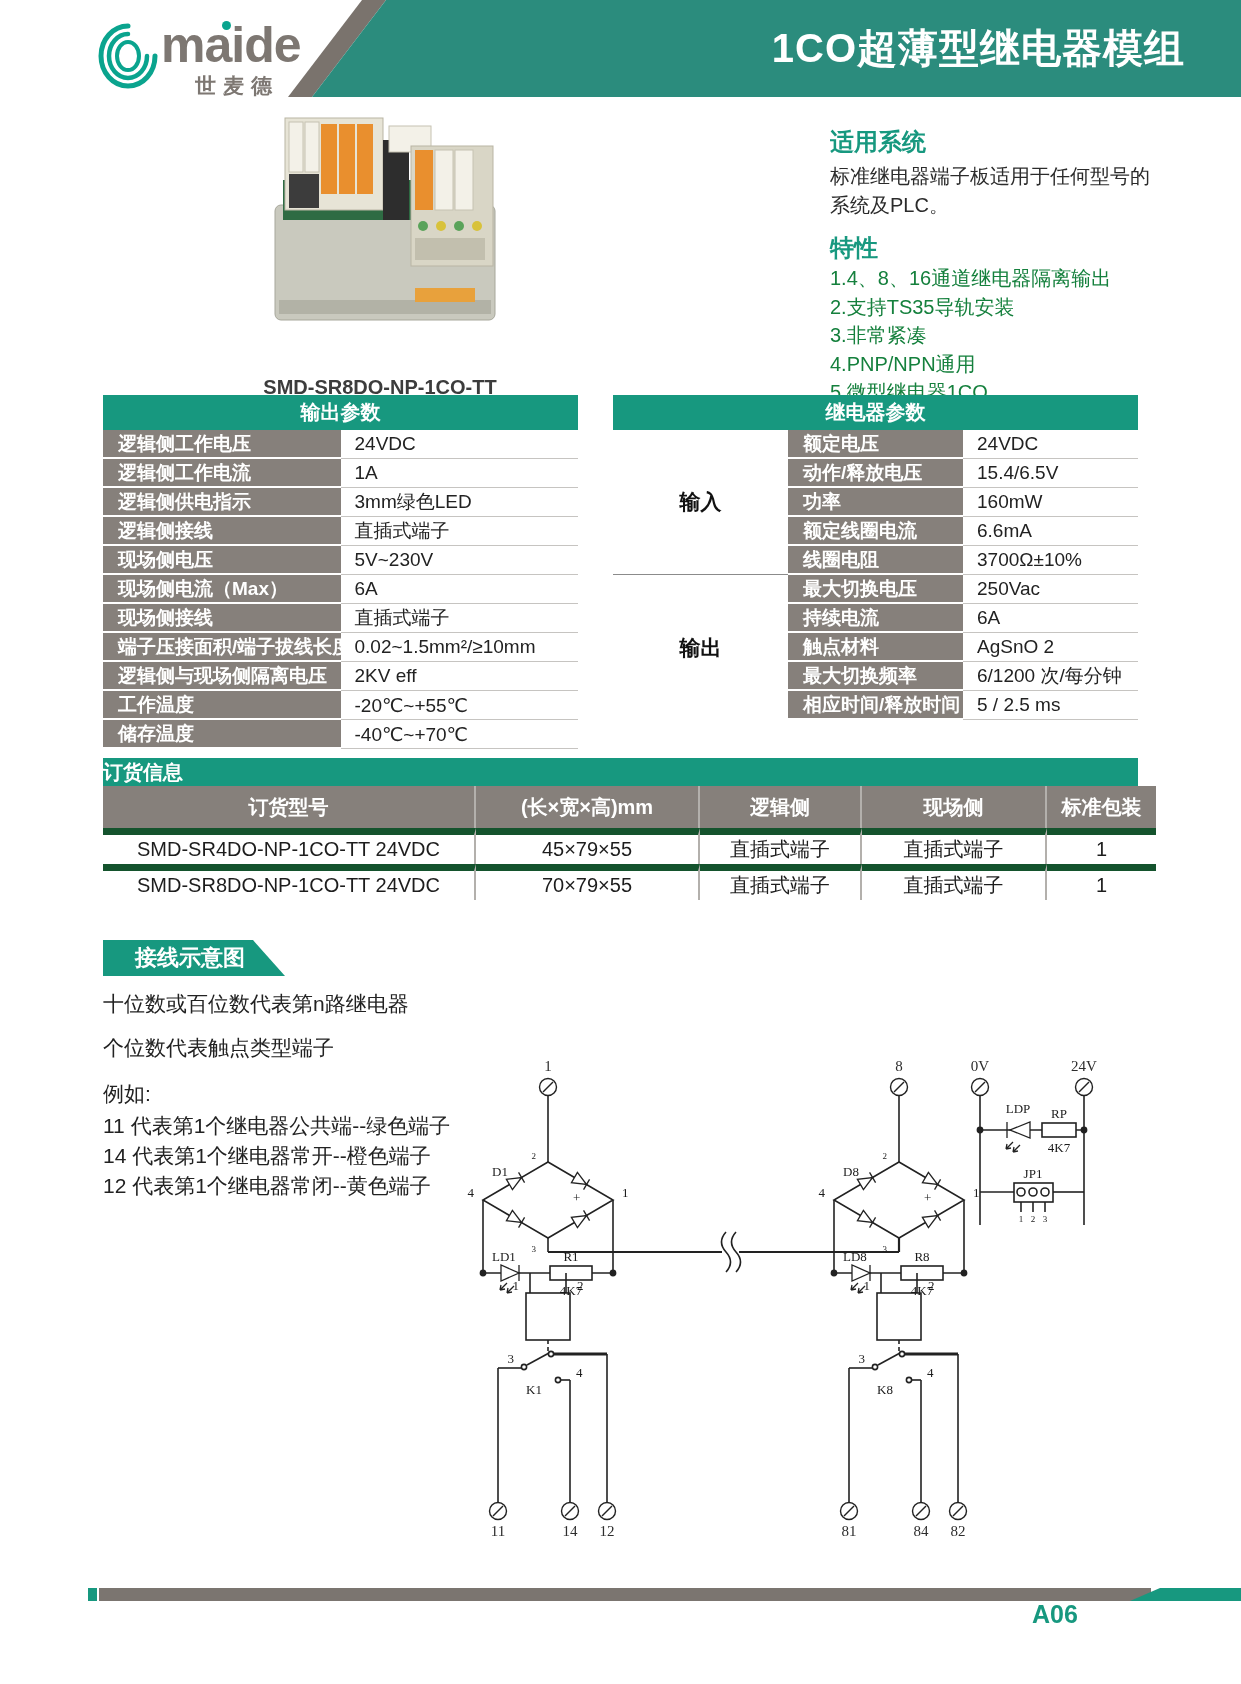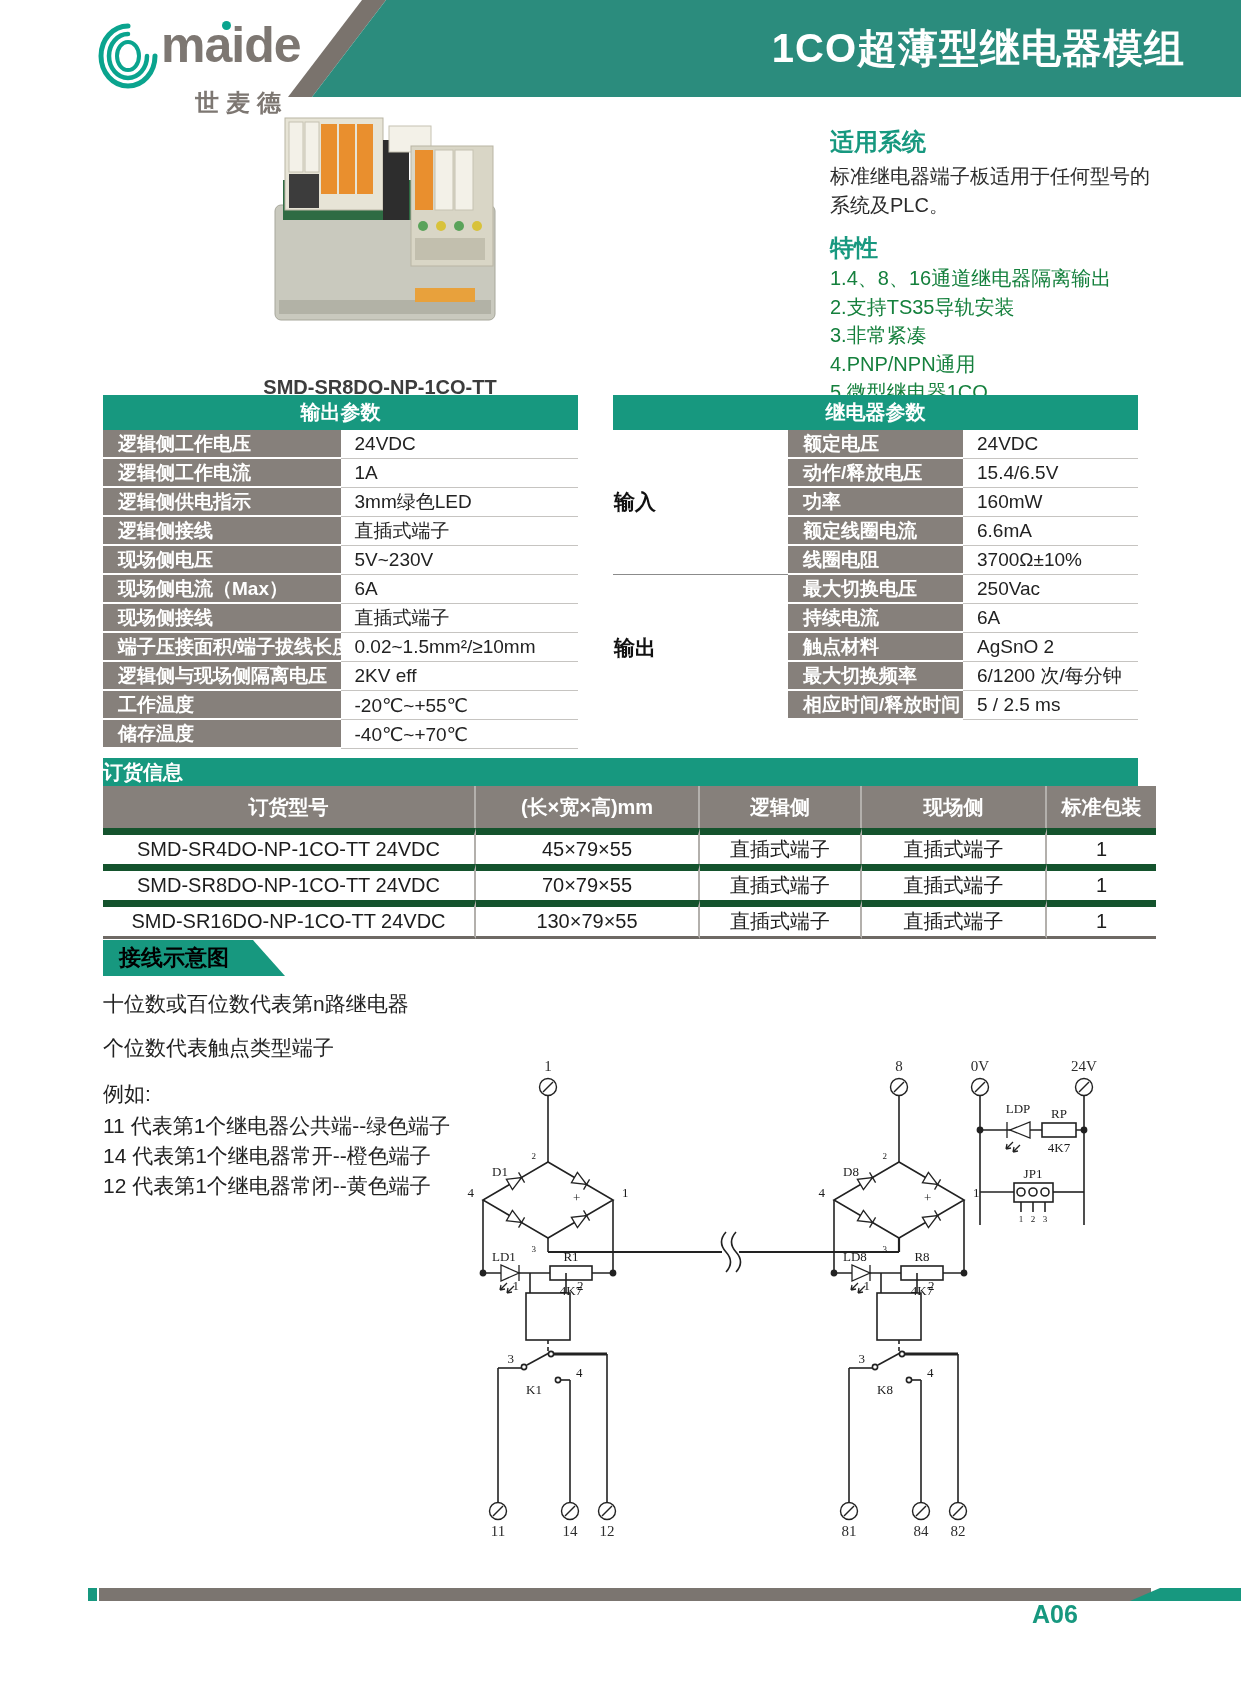--- a/index.html
+++ b/index.html
@@ -8,51 +8,51 @@
   .abs{position:absolute;}
 
   
   .banner-teal{position:absolute;top:0;left:0;width:1241px;height:97px;pointer-events:none;}
   .banner-title{position:absolute;top:0;left:384px;right:0;height:97px;display:flex;align-items:center;
                 justify-content:flex-end;padding-right:56px;color:#fff;font-size:40px;font-weight:bold;
                 letter-spacing:1px;}
   .logo{position:absolute;top:20px;left:95px;display:flex;align-items:flex-start;}
   .logo-text{font-size:50px;font-weight:bold;color:#7d7772;line-height:1;position:relative;letter-spacing:-1px;}
   .logo-dot{position:absolute;width:9px;height:9px;border-radius:50%;background:#0aa48e;left:61px;top:1px;}
-  .logo-cn{position:absolute;top:72px;left:195px;font-size:24px;font-weight:bold;color:#7d7772;letter-spacing:7px;margin-top:15px;}
+  .logo-cn{position:absolute;top:72px;left:195px;font-size:21px;font-weight:bold;color:#7d7772;letter-spacing:7px;}
 
   
   .h-teal{color:#17987f;font-size:24px;font-weight:bold;}
   .body-text{font-size:20px;color:#2b2b2b;line-height:29px;}
   .feat{font-size:20px;color:#15803d;line-height:28.5px;}
 
   
   table{border-collapse:separate;border-spacing:0;}
   .ptable{table-layout:fixed;}
   .ptable .thead{background:#17987f;color:#fff;font-size:20px;font-weight:bold;text-align:center;height:33px;}
   .lbl{background:#86807b;color:#fff;font-weight:bold;font-size:19px;padding:0 0 0 15px;
        border-bottom:2px solid #fff;height:27px;white-space:nowrap;}
   .val{background:#fff;color:#222;font-size:19px;padding:0 0 0 14px;border-bottom:1px solid #c6c4c1;white-space:nowrap;}
-  .grp{background:#fff;color:#111;font-weight:bold;font-size:21px;border-bottom:1px solid #8b8b8b;}
+  .grp{background:#fff;color:#111;font-weight:bold;font-size:21px;text-align:center;border-bottom:1px solid #8b8b8b;}
 
   
   .ord-title{background:#17987f;color:#fff;font-size:20px;font-weight:bold;
              height:28px;line-height:28px;}
   .otable{width:1035px;table-layout:fixed;}
   .otable th{background:#86807b;color:#fff;font-size:20px;font-weight:bold;height:40px;
              border-right:2px solid #b3b0ac;}
   .otable td{background:#fff;color:#1d1d1d;font-size:20px;text-align:center;height:25px;
              border-right:2px solid #b3b0ac;border-top:7px solid #14532d;}
   .otable th:last-child,.otable td:last-child{border-right:none;}
   .otable .bottom td{border-bottom:3px solid #6e6964;}
 
   
   .wire-banner{position:absolute;left:103px;top:940px;width:182px;height:36px;background:#17987f;
-               clip-path:polygon(0 0,150px 0,182px 36px,0 36px);color:#000000;font-size:22px;font-weight:bold;
-               display:flex;align-items:center;padding-left:16px;box-sizing:border-box;}
+               clip-path:polygon(0 0,150px 0,182px 36px,0 36px);color:#ffffff;font-size:22px;font-weight:bold;
+               display:flex;align-items:center;padding-left:32px;box-sizing:border-box;}
   .note{position:absolute;left:103px;font-size:21px;color:#222;white-space:nowrap;}
 
   
   .circ text{font-family:"Liberation Serif","DejaVu Serif",serif;fill:#1b1b1b;font-size:13px;}
   .circ .tnum{font-size:15px;fill:#2d2d2d;}
   .circ .tiny{font-size:9px;}
 
   
   .footer-gray{position:absolute;left:99px;top:1588px;width:1052px;height:13px;background:#7b7570;}
   .footer-teal-sq{position:absolute;left:88px;top:1588px;width:9px;height:13px;background:#17987f;}
@@ -248,27 +248,20 @@
       <tr>
         <td>SMD-SR4DO-NP-1CO-TT  24VDC</td>
         <td>45×79×55</td>
         <td>直插式端子</td>
         <td>直插式端子</td>
         <td>1</td>
       </tr>
       <tr>
         <td>SMD-SR8DO-NP-1CO-TT  24VDC</td>
         <td>70×79×55</td>
-        <td>直插式端子</td>
-        <td>直插式端子</td>
-        <td>1</td>
-      </tr>
-      <tr class="bottom">
-        <td>SMD-SR16DO-NP-1CO-TT  24VDC</td>
-        <td>130×79×55</td>
         <td>直插式端子</td>
         <td>直插式端子</td>
         <td>1</td>
       </tr>
     </tbody>
       </table>
   </div>
 
   <div class="wire-banner">接线示意图</div>
   <div class="note" style="top:990px;">十位数或百位数代表第n路继电器</div>

